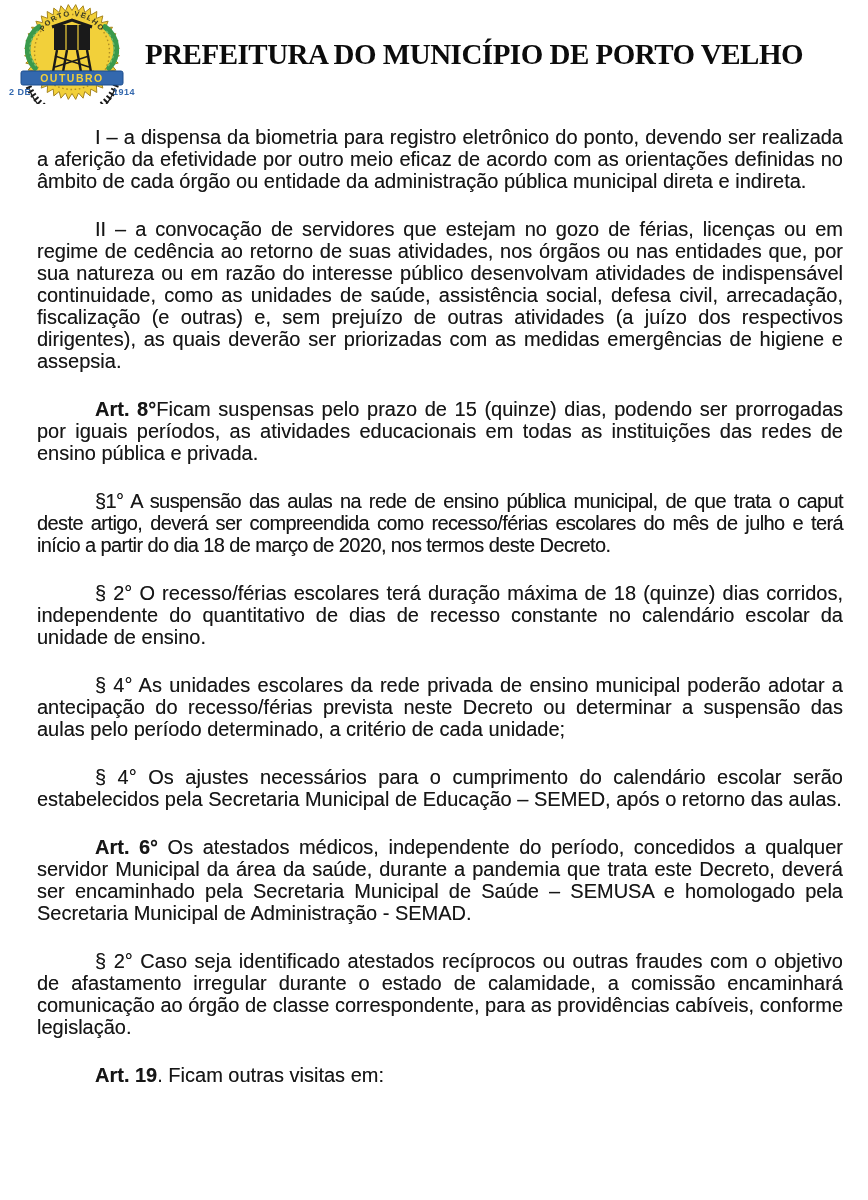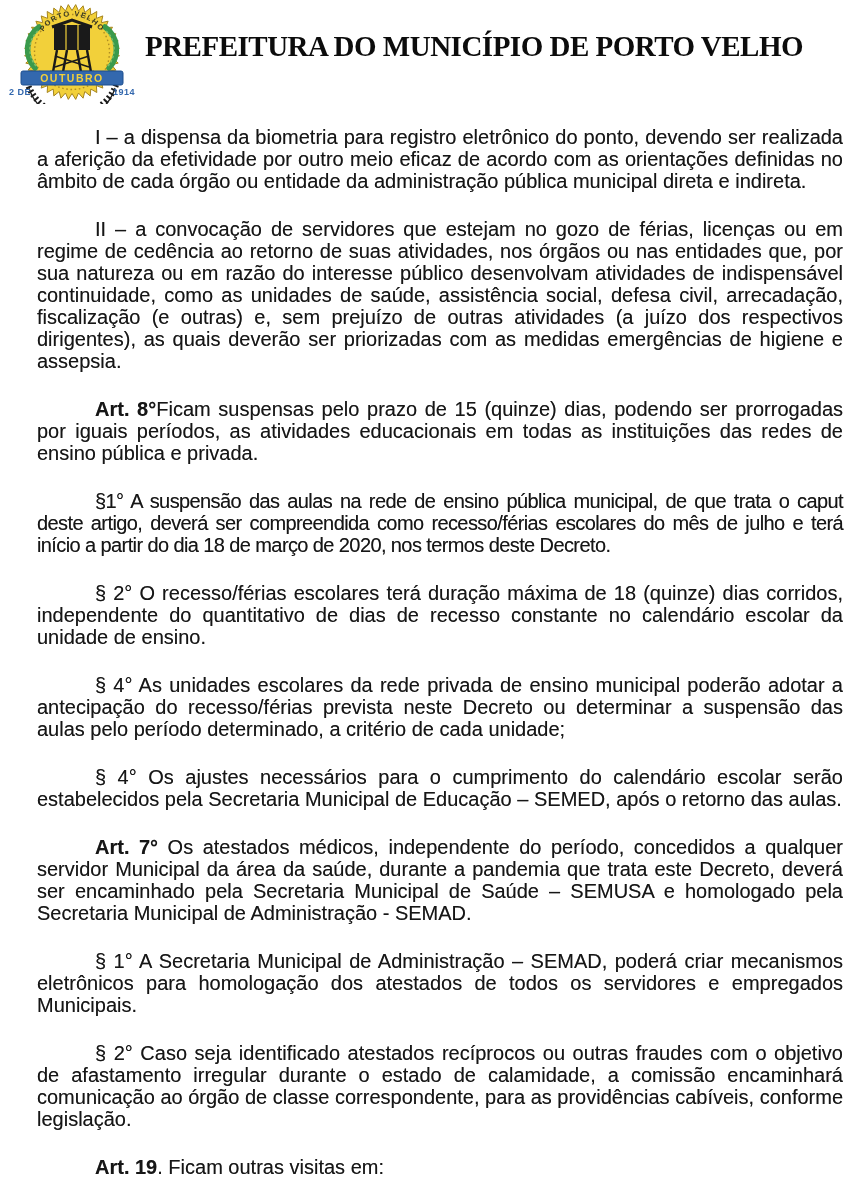--- a/index.html
+++ b/index.html
@@ -17,21 +17,21 @@
   .seal {
     position: absolute;
     left: 8px;
     top: 4px;
     width: 128px;
     height: 100px;
   }
   .title {
     position: absolute;
     left: 136px;
-    top: 30px;
+    top: 38px;
     width: 676px;
     text-align: center;
     font-family: "Liberation Serif", "DejaVu Serif", serif;
     font-weight: bold;
     font-size: 29px;
     letter-spacing: -0.5px;
     color: #0c0c0c;
     white-space: nowrap;
   }
   .content { padding: 14px 25px 0 25px; }
@@ -106,22 +106,21 @@
     <p class="par"><b class="lead">Art. 8°</b><span>Ficam suspensas pelo prazo de 15 (quinze) dias, podendo ser prorrogadas por iguais períodos, as atividades educacionais em todas as instituições das redes de ensino pública e privada.</span></p>
 
     <p class="par condensed"><b class="lead"></b><span>§1° A suspensão das aulas na rede de ensino pública municipal, de que trata o caput deste artigo, deverá ser compreendida como recesso/férias escolares do mês de julho e terá início a partir do dia 18 de março de 2020, nos termos deste Decreto.</span></p>
 
     <p class="par"><b class="lead"></b><span>§ 2° O recesso/férias escolares terá duração máxima de 18 (quinze) dias corridos, independente do quantitativo de dias de recesso constante no calendário escolar da unidade de ensino.</span></p>
 
     <p class="par"><b class="lead"></b><span>§ 4° As unidades escolares da rede privada de ensino municipal poderão adotar a antecipação do recesso/férias prevista neste Decreto ou determinar a suspensão das aulas pelo período determinado, a critério de cada unidade;</span></p>
 
     <p class="par"><b class="lead"></b><span>§ 4° Os ajustes necessários para o cumprimento do calendário escolar serão estabelecidos pela Secretaria Municipal de Educação – SEMED, após o retorno das aulas.</span></p>
 
-    <p class="par"><b class="lead">Art. 7°</b><span> Os atestados médicos, independente do período, concedidos a qualquer servidor Municipal da área da saúde, durante a pandemia que trata este Decreto, deverá ser encaminhado pela Secretaria Municipal de Saúde – SEMUSA e homologado pela Secretaria Municipal de Administração - SEMAD.</span></p>
+    <p class="par"><b class="lead">Art. 6°</b><span> Os atestados médicos, independente do período, concedidos a qualquer servidor Municipal da área da saúde, durante a pandemia que trata este Decreto, deverá ser encaminhado pela Secretaria Municipal de Saúde – SEMUSA e homologado pela Secretaria Municipal de Administração - SEMAD.</span></p>
 
-    <p class="par"><b class="lead"></b><span>§ 1° A Secretaria Municipal de Administração – SEMAD, poderá criar mecanismos eletrônicos para homologação dos atestados de todos os servidores e empregados Municipais.</span></p>
 
     <p class="par"><b class="lead"></b><span>§ 2° Caso seja identificado atestados recíprocos ou outras fraudes com o objetivo de afastamento irregular durante o estado de calamidade, a comissão encaminhará comunicação ao órgão de classe correspondente, para as providências cabíveis, conforme legislação.</span></p>
 
     <p class="par"><b class="lead">Art. 19</b><span>. Ficam outras visitas em:</span></p>
   </div>
 
 </div>
 
 </body></html>

